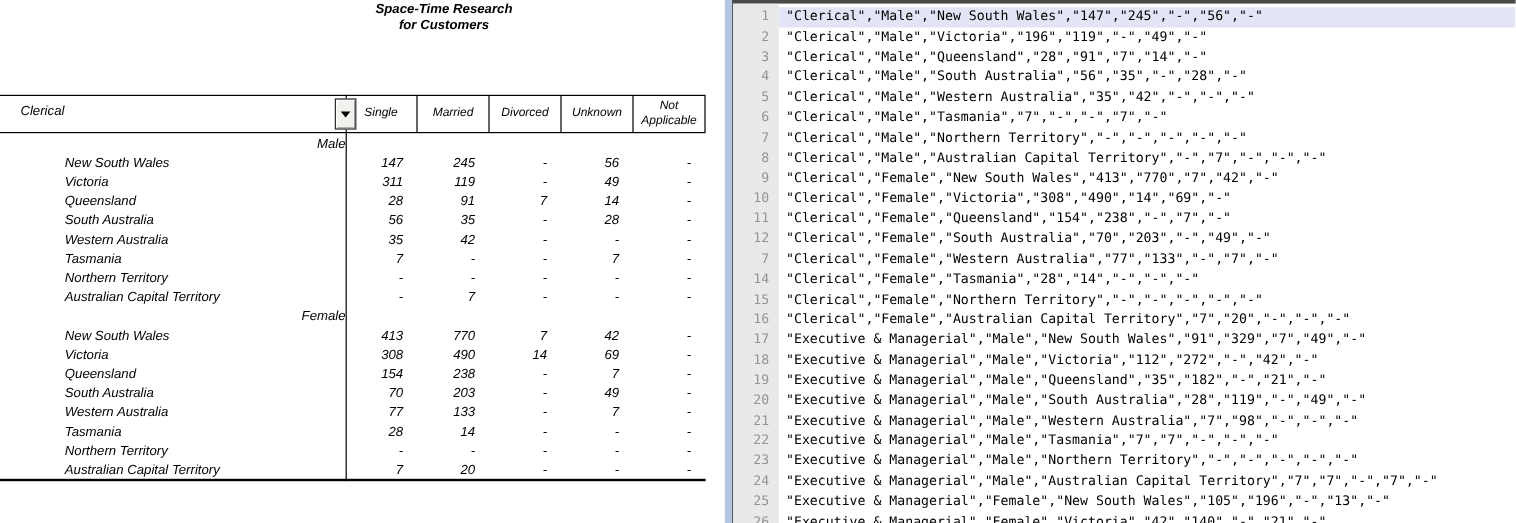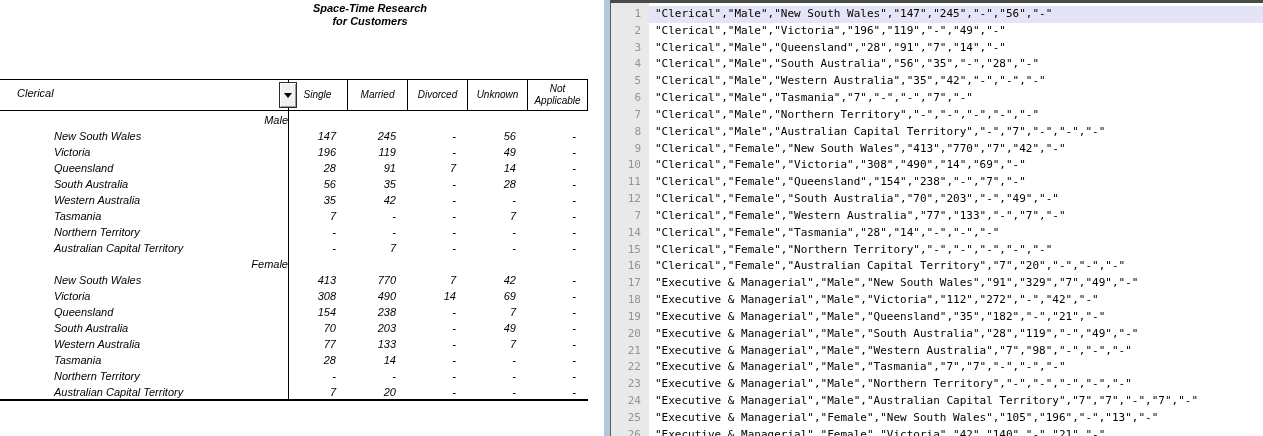--- a/index.html
+++ b/index.html
@@ -84,21 +84,21 @@
       <div class="trow">
         <div class="rlabel">New South Wales</div>
         <div class="cell">147</div>
         <div class="cell">245</div>
         <div class="cell">-</div>
         <div class="cell">56</div>
         <div class="cell">-</div>
       </div>
       <div class="trow">
         <div class="rlabel">Victoria</div>
-        <div class="cell">196</div>
+        <div class="cell">311</div>
         <div class="cell">119</div>
         <div class="cell">-</div>
         <div class="cell">49</div>
         <div class="cell">-</div>
       </div>
       <div class="trow">
         <div class="rlabel">Queensland</div>
         <div class="cell">28</div>
         <div class="cell">91</div>
         <div class="cell">7</div>

